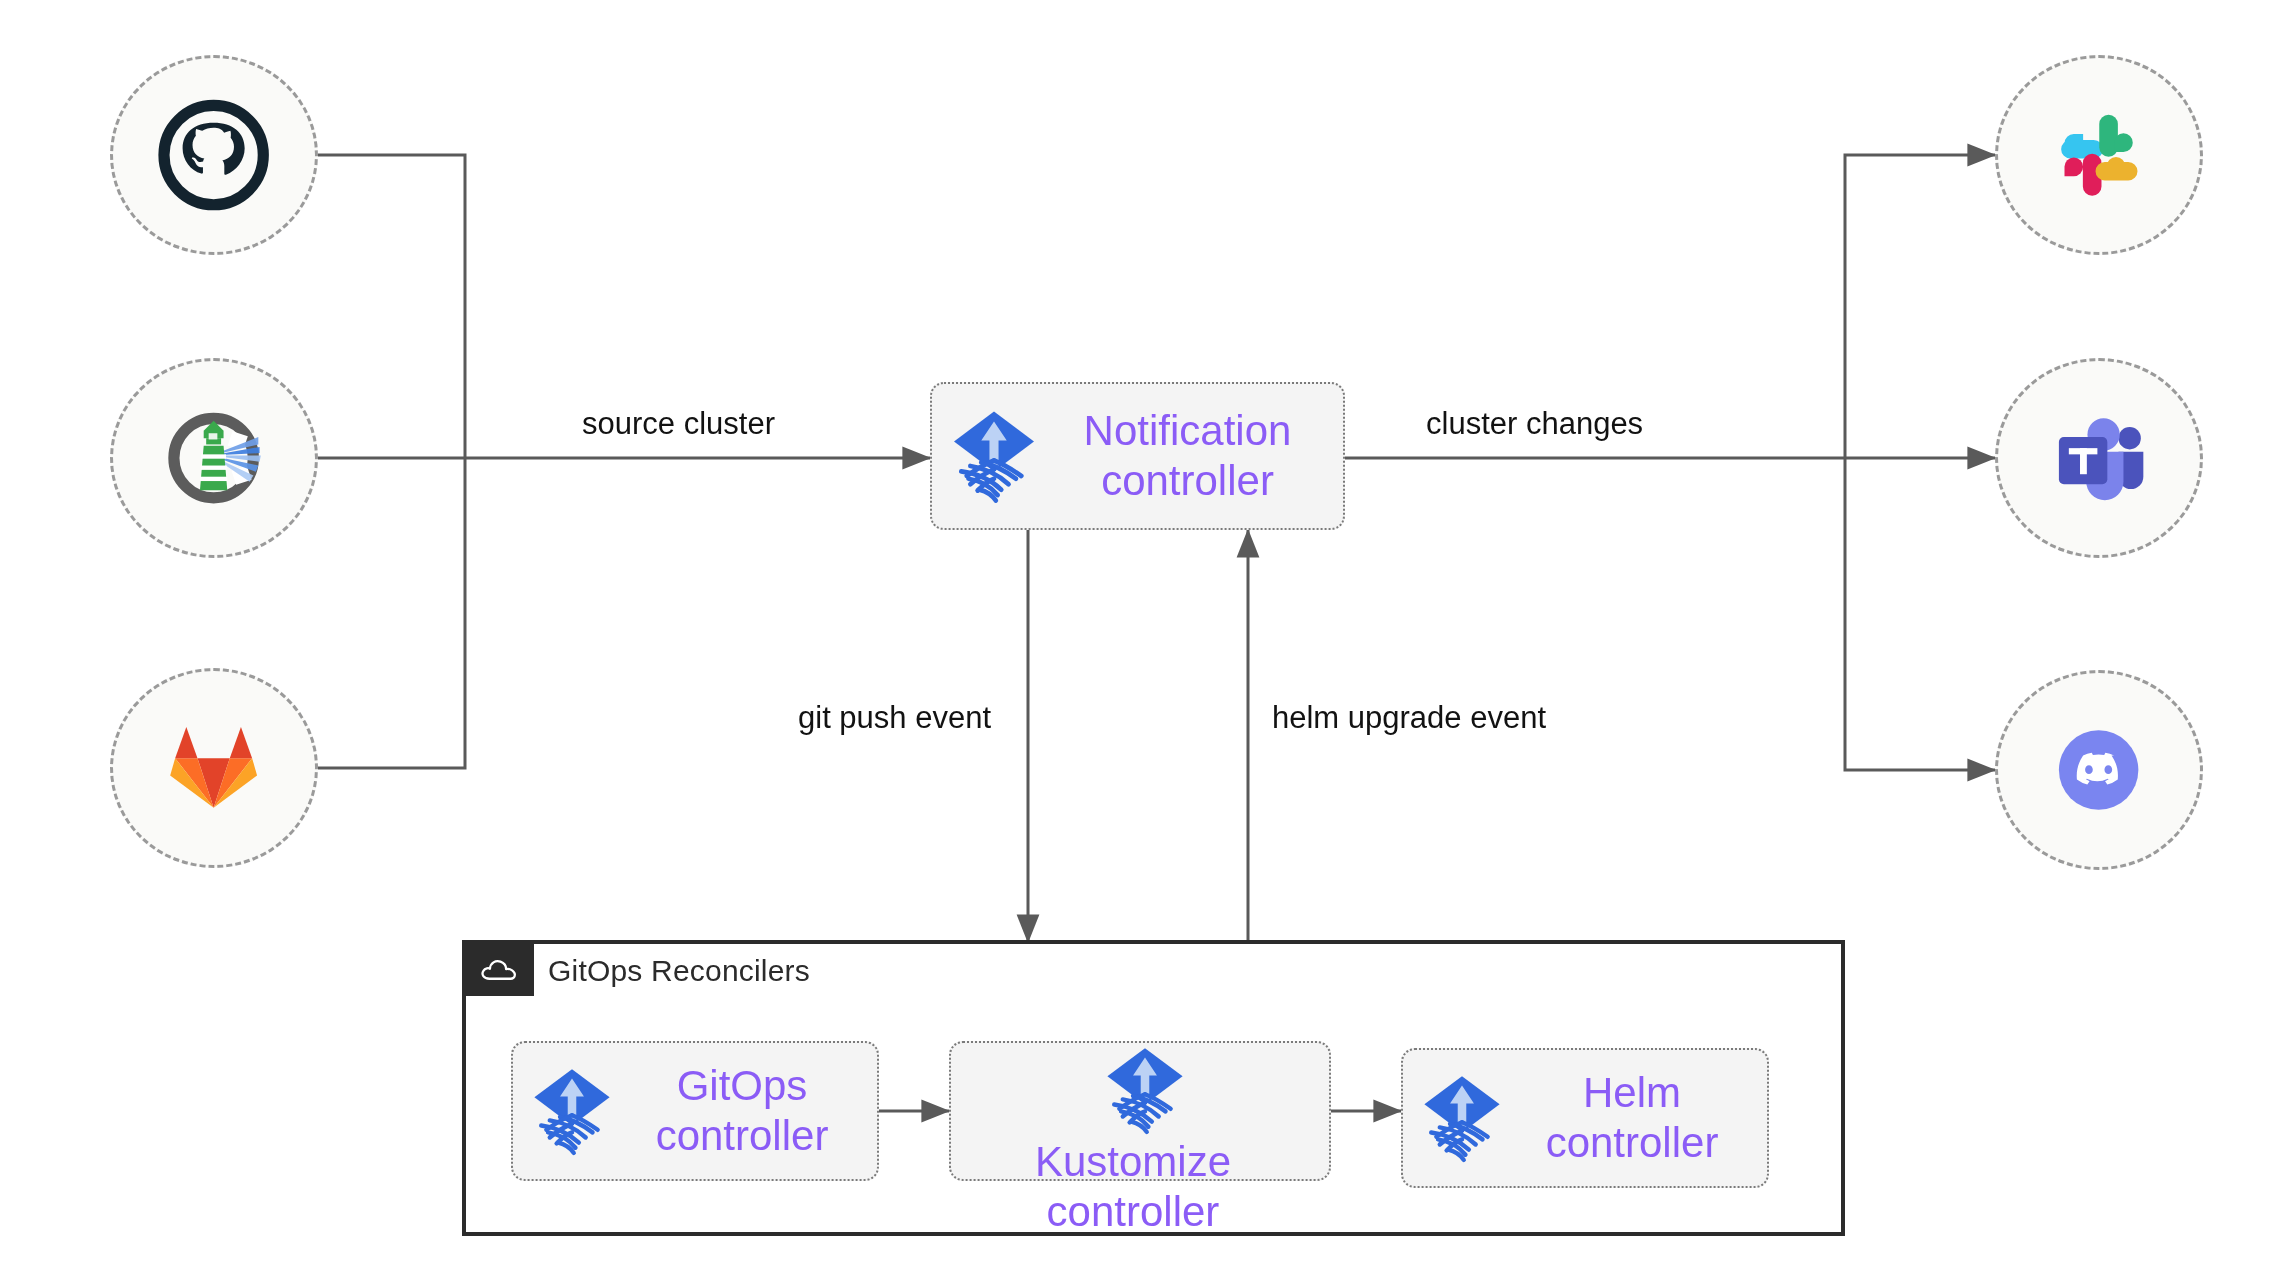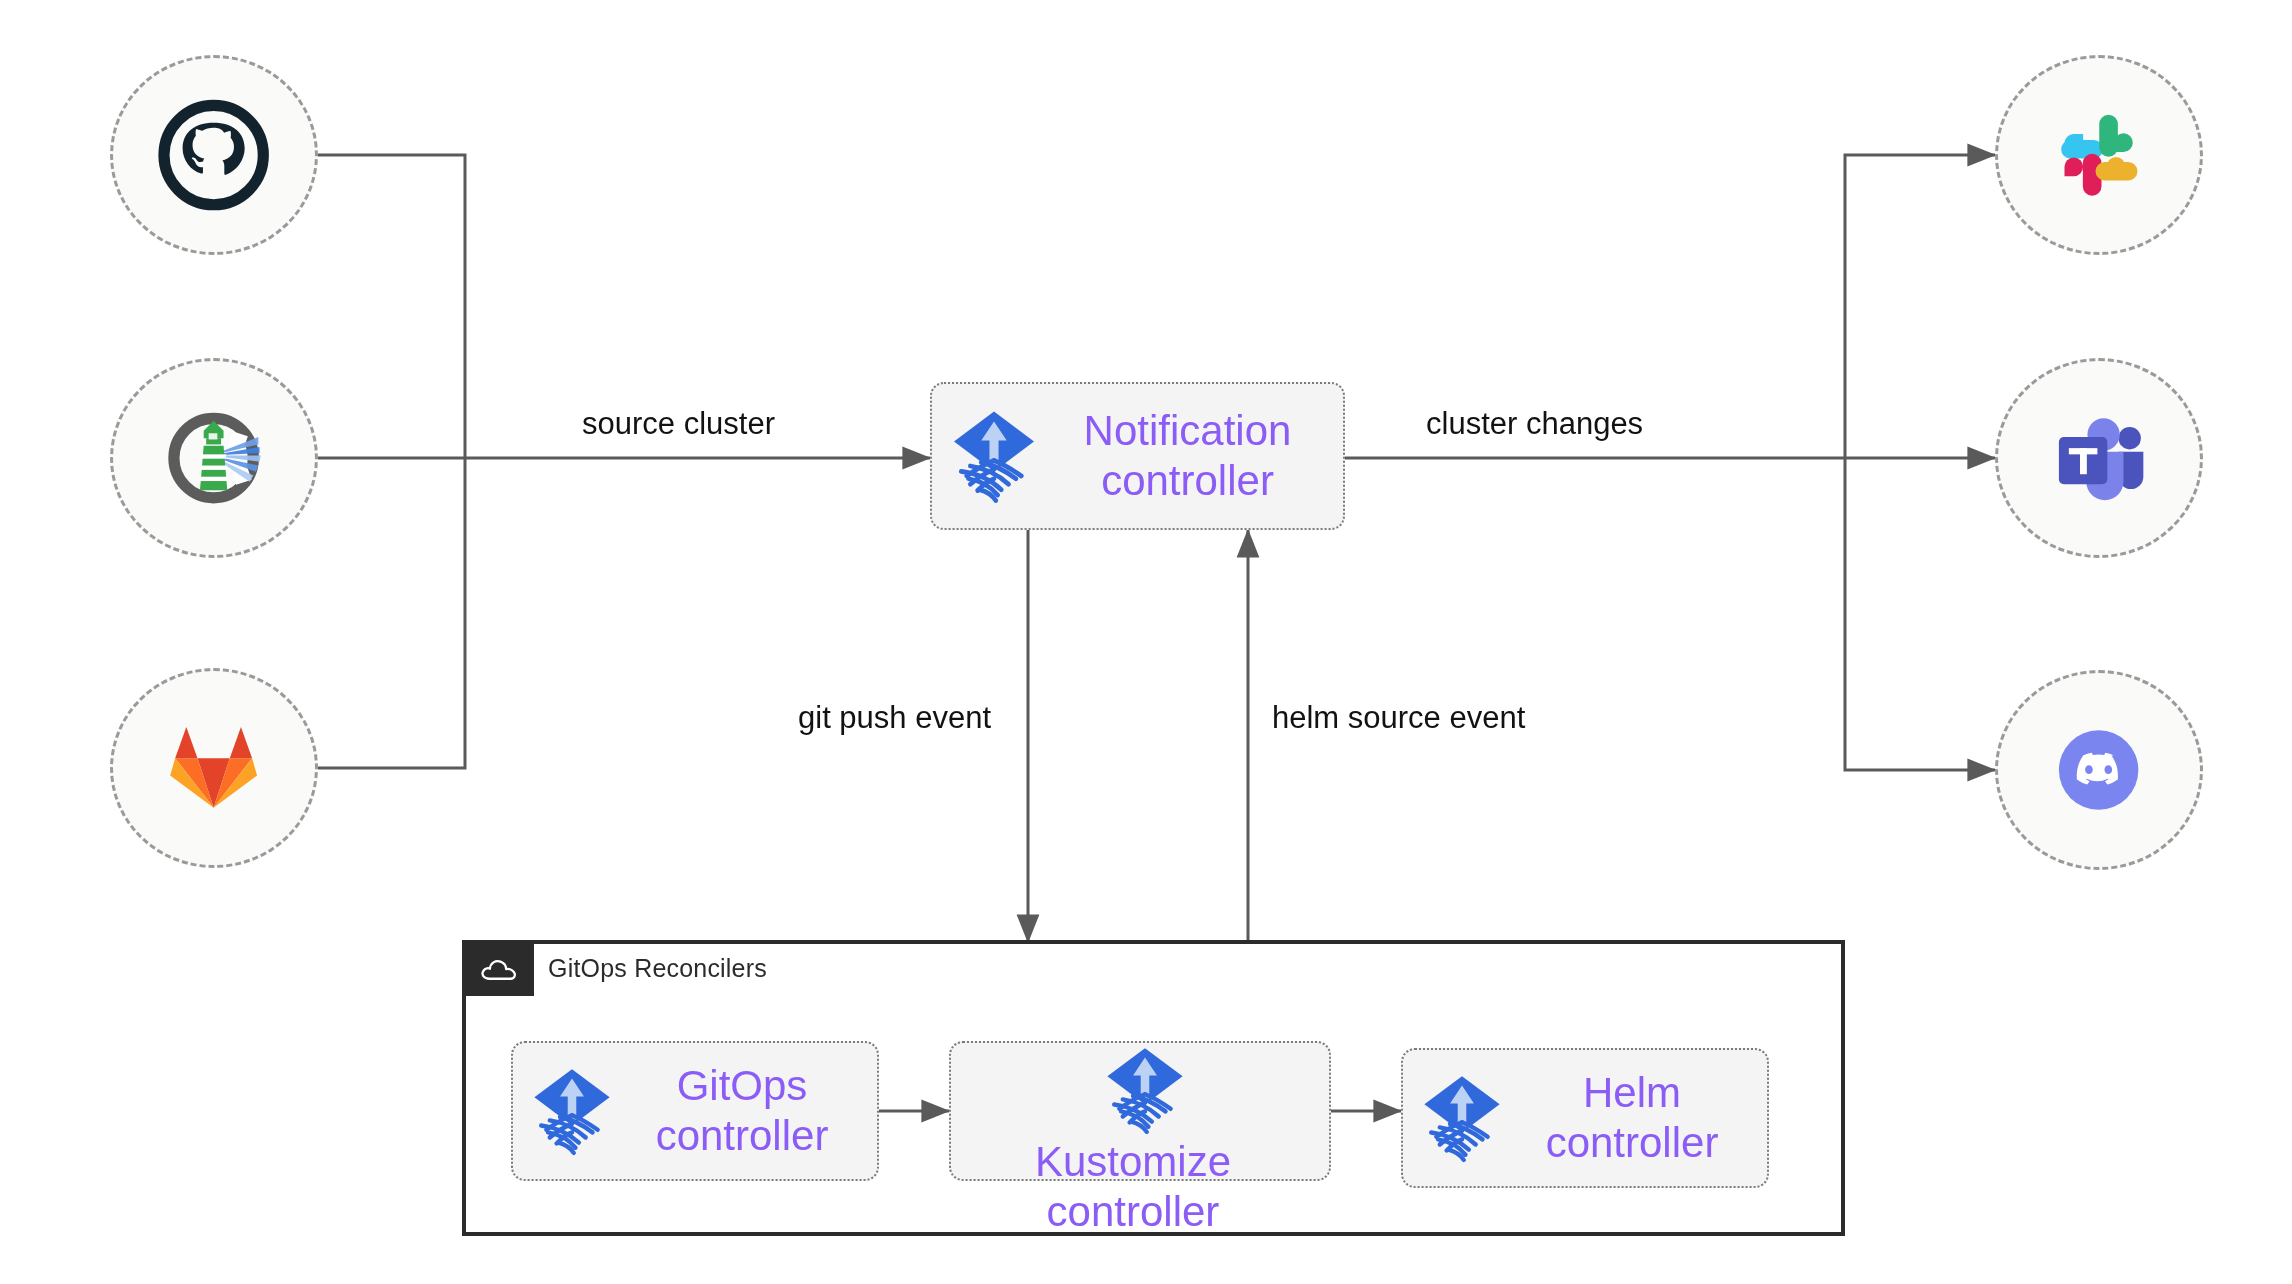--- a/index.html
+++ b/index.html
@@ -96,21 +96,21 @@
     background: #2b2b2b;
     display: flex;
     align-items: center;
     justify-content: center;
   }
   #gitops-tab svg { display: block; }
   #gitops-title {
     position: absolute;
     left: 82px;
     top: 10px;
-    font-size: 25px;
+    font-size: 30px;
     color: #2b2b2b;
     letter-spacing: 0.2px;
   }
 
   
   .edge-label {
     position: absolute;
     font-size: 31px;
     color: #121212;
     white-space: nowrap;
@@ -355,15 +355,15 @@
 controller</span>
     </div>
   </div>
 
   <div class="edge-label" style="left:572px; top:404px;">source cluster</div>
 
   <div class="edge-label" style="left:1416px; top:404px;">cluster changes</div>
 
   <div class="edge-label" style="left:788px; top:698px;">git push event</div>
 
-  <div class="edge-label" style="left:1262px; top:698px;">helm source event</div>
+  <div class="edge-label" style="left:1262px; top:698px;">helm upgrade event</div>
 
 </div>
 
 </body></html>

